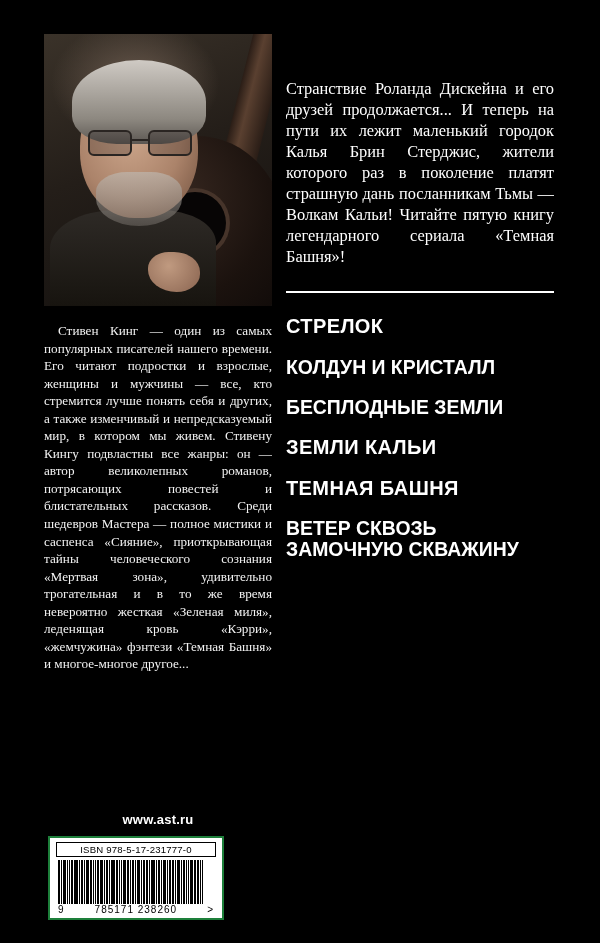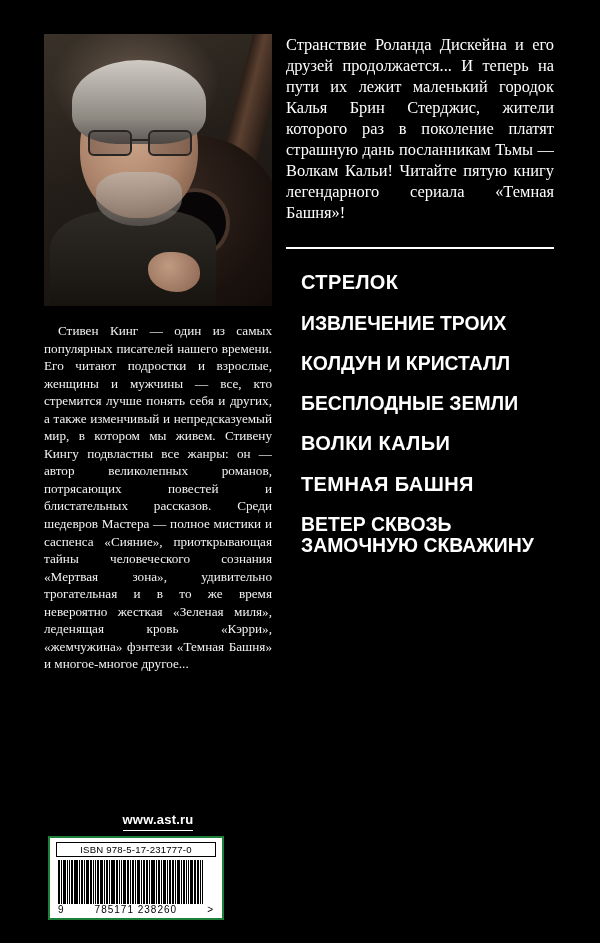--- a/index.html
+++ b/index.html
@@ -168,21 +168,21 @@
     width: 228px;
     text-align: center;
     font-family: "Liberation Sans", sans-serif;
     font-weight: bold;
     font-size: 13px;
     letter-spacing: .2px;
     color: #ffffff;
   }
   .site .underline {
     border-bottom: 1px solid #ffffff;
-    padding-bottom: 3px;
+    padding-bottom: 13px;
   }
   .barcode {
     position: absolute;
     left: 48px;
     top: 836px;
     width: 176px;
     height: 84px;
     background: #ffffff;
     border: 2px solid #1d7f3a;
     box-sizing: border-box;
@@ -225,32 +225,33 @@
     position: absolute;
     left: 286px;
     top: 34px;
     width: 268px;
   }
   .blurb {
     font-size: 16.4px;
     line-height: 1.28;
     text-align: justify;
     color: #ffffff;
+    margin-top: 44px;
   }
   .blurb p { margin: 0; }
 
   .divider {
     margin: 24px 0 22px 0;
     height: 2px;
     background: #ffffff;
   }
 
   .series {
     list-style: none;
-    margin: 15px;
+    margin: 0;
     padding: 0;
     font-family: "Liberation Sans", sans-serif;
   }
   .series li {
     font-size: 20px;
     font-weight: bold;
     letter-spacing: .4px;
     line-height: 1.14;
     margin-bottom: 18px;
     color: #ffffff;
@@ -362,23 +363,22 @@
     <div class="blurb">
       <p>Странствие Роланда Дискейна и его друзей продолжается...
 И теперь на пути их лежит маленький городок Калья Брин Стерджис, жители которого раз в поколение платят страшную дань посланникам Тьмы — Волкам Кальи!
 Читайте пятую книгу легендарного сериала «Темная Башня»!</p>
     </div>
 
     <div class="divider"></div>
 
     <ul class="series">
       <li>СТРЕЛОК</li>
-      <li class="wide">ИЗВЛЕЧЕНИЕ ТРОИХ</li>
       <li class="wide">КОЛДУН И КРИСТАЛЛ</li>
       <li class="wide">БЕСПЛОДНЫЕ ЗЕМЛИ</li>
-      <li>ВОЛКИ КАЛЬИ</li>
+      <li>ЗЕМЛИ КАЛЬИ</li>
       <li>ТЕМНАЯ БАШНЯ</li>
       <li class="two-line wide">ВЕТЕР СКВОЗЬ
 ЗАМОЧНУЮ СКВАЖИНУ</li>
     </ul>
   </div>
 
 </div>
 
 </body></html>

